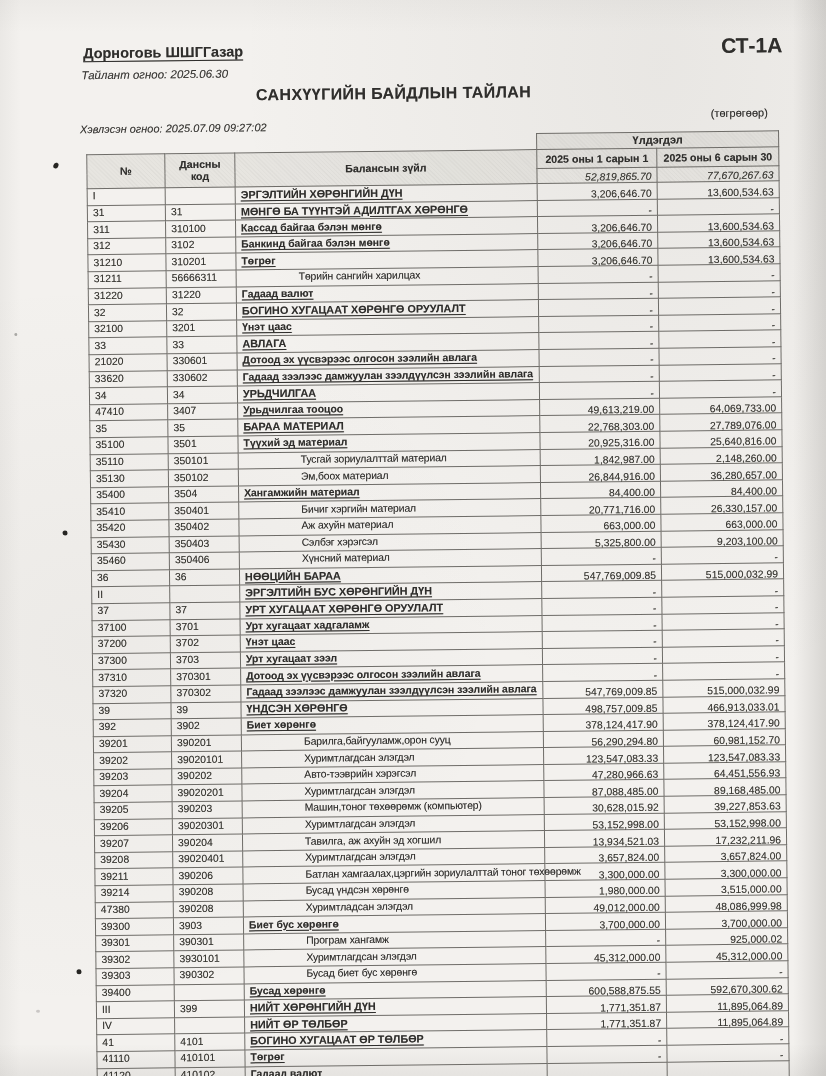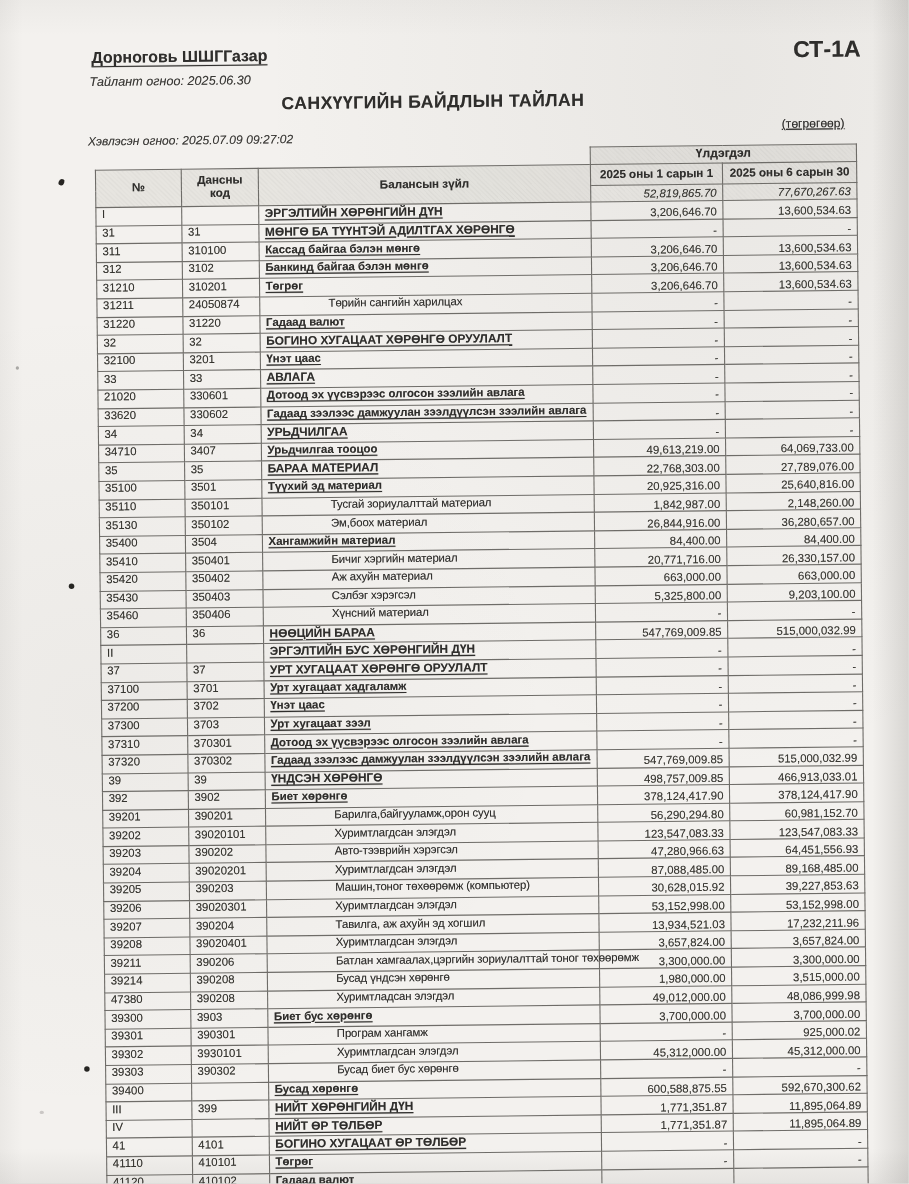--- a/index.html
+++ b/index.html
@@ -15,21 +15,21 @@
   }
   .sheet{position:absolute;inset:0;transform:rotate(-0.65deg);transform-origin:45% 45%;
          text-shadow:0 0 .6px rgba(55,53,50,.45);}
   
   .org{position:absolute;left:88px;top:42px;font-size:14.5px;font-weight:700;
        text-decoration:underline;text-underline-offset:3px;}
   .rep-date{position:absolute;left:86px;top:66px;font-size:11.5px;font-style:italic;color:#3a3936;}
   .form-code{position:absolute;left:726px;top:38px;font-size:21px;font-weight:700;}
   .title{position:absolute;left:0;right:30px;top:85px;text-align:center;
          font-size:16px;font-weight:700;letter-spacing:.4px;}
-  .currency{position:absolute;right:54px;top:111px;font-size:11px;text-decoration:underline;}
+  .currency{position:absolute;right:54px;top:111px;font-size:11px;}
   .printed{position:absolute;left:84px;top:120px;font-size:11px;font-style:italic;color:#3a3936;}
   
   table.bal{position:absolute;left:90px;top:135px;border-collapse:collapse;table-layout:fixed;
             width:692px;font-size:10.4px;}
   col.c-no{width:78px}col.c-code{width:70px}col.c-item{width:302px}
   col.c-v1{width:120px}col.c-v2{width:122px}
   .bal th,.bal td{border:1px solid #6e6c68;padding:0 5px;vertical-align:middle;
                   height:15.6px;line-height:1.05;overflow:visible;}
   .bal td.ghost{border:none;background:none;}
   .bal th{font-weight:700;background:
@@ -127,21 +127,21 @@
           </tr>
           <tr class="r-group">
             <td class="no"><span class="cellv">31210</span></td>
             <td class="code"><span class="cellv">310201</span></td>
             <td class="label"><span class="lbl">Төгрөг</span></td>
             <td class="num"><span class="numv">3,206,646.70</span></td>
             <td class="num"><span class="numv">13,600,534.63</span></td>
           </tr>
           <tr class="r-sub">
             <td class="no"><span class="cellv">31211</span></td>
-            <td class="code"><span class="cellv">24050874</span></td>
+            <td class="code"><span class="cellv">56666311</span></td>
             <td class="label"><span class="lbl">Төрийн сангийн харилцах</span></td>
             <td class="num"><span class="numv">-</span></td>
             <td class="num"><span class="numv">-</span></td>
           </tr>
           <tr class="r-group">
             <td class="no"><span class="cellv">31220</span></td>
             <td class="code"><span class="cellv">31220</span></td>
             <td class="label"><span class="lbl">Гадаад валют</span></td>
             <td class="num"><span class="numv">-</span></td>
             <td class="num"><span class="numv">-</span></td>
@@ -182,21 +182,21 @@
             <td class="num"><span class="numv">-</span></td>
           </tr>
           <tr class="r-section">
             <td class="no"><span class="cellv">34</span></td>
             <td class="code"><span class="cellv">34</span></td>
             <td class="label"><span class="lbl">УРЬДЧИЛГАА</span></td>
             <td class="num"><span class="numv">-</span></td>
             <td class="num"><span class="numv">-</span></td>
           </tr>
           <tr class="r-group">
-            <td class="no"><span class="cellv">34710</span></td>
+            <td class="no"><span class="cellv">47410</span></td>
             <td class="code"><span class="cellv">3407</span></td>
             <td class="label"><span class="lbl">Урьдчилгаа тооцоо</span></td>
             <td class="num"><span class="numv">49,613,219.00</span></td>
             <td class="num"><span class="numv">64,069,733.00</span></td>
           </tr>
           <tr class="r-section">
             <td class="no"><span class="cellv">35</span></td>
             <td class="code"><span class="cellv">35</span></td>
             <td class="label"><span class="lbl">БАРАА МАТЕРИАЛ</span></td>
             <td class="num"><span class="numv">22,768,303.00</span></td>

